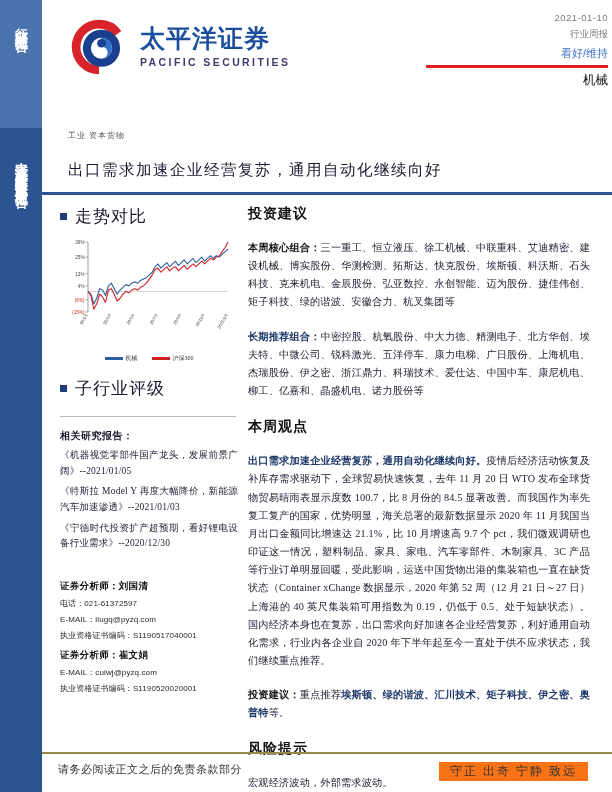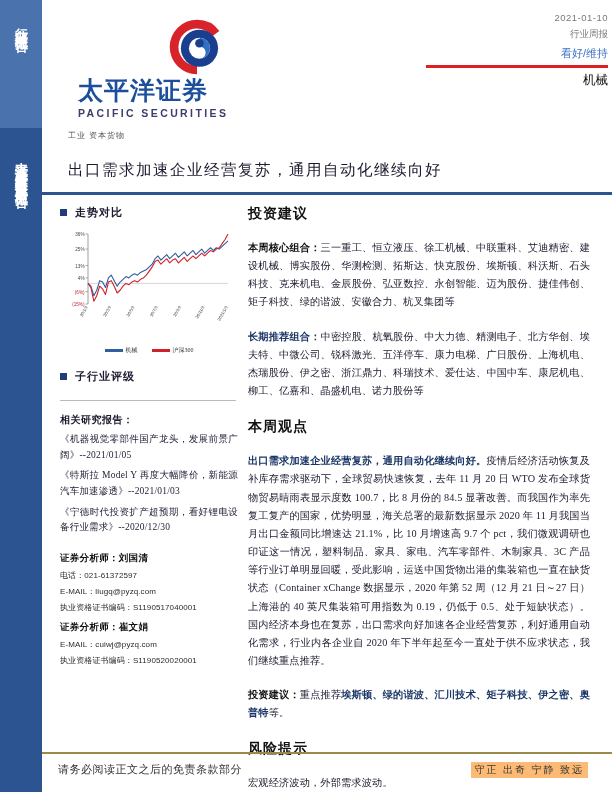--- a/index.html
+++ b/index.html
@@ -31,21 +31,21 @@
     color: #ffffff;
     font-family: "Liberation Serif", serif;
     letter-spacing: 2px;
     font-weight: bold;
   }
   .vtext-top { left: 12px; top: 18px; font-size: 13px; }
   .vtext-bottom { left: 12px; top: 152px; font-size: 13px; }
 
   
   .header { position: absolute; left: 42px; top: 0; width: 570px; height: 112px; }
-  .logo-wrap { position: absolute; left: 26px; top: 16px; display: flex; align-items: flex-end; flex-direction: column; }
+  .logo-wrap { position: absolute; left: 26px; top: 16px; display: flex; align-items: center; }
   .logo-mark { width: 62px; height: 62px; flex: none; }
   .logo-text { margin-left: 10px; }
   .logo-cn {
     font-size: 25px; font-weight: bold; color: #1b4f9c;
     font-family: "DejaVu Sans", sans-serif; letter-spacing: 1px; line-height: 1.05;
   }
   .logo-en {
     font-size: 10.5px; color: #3c3c6e; letter-spacing: 2.4px;
     font-family: "Liberation Sans", sans-serif; font-weight: bold; margin-top: 3px;
   }
@@ -69,37 +69,37 @@
   }
   .title-rule {
     position: absolute; left: 42px; top: 192px; width: 570px; height: 3px;
     background: #2c5490;
   }
 
   
   .left-col { position: absolute; left: 60px; top: 205px; width: 178px; }
   .sec-head { display: flex; align-items: center; margin-bottom: 6px; }
   .sq { width: 7px; height: 7px; background: #1f3d7a; margin-right: 8px; flex: none; }
-  .sec-head-text { font-size: 11px; font-weight: bold; color: #1a1a2e; letter-spacing: 1px; }
+  .sec-head-text { font-size: 17px; font-weight: normal; color: #1a1a2e; letter-spacing: 1px; }
 
   .chart-box { width: 170px; height: 118px; position: relative; margin-left: 2px; }
   .legend { display: flex; justify-content: center; gap: 14px; margin-top: 2px; font-size: 6px; color: #333; }
   .legend-item { display: flex; align-items: center; gap: 3px; }
   .legend-swatch { width: 18px; height: 2.5px; display: inline-block; }
 
   .subrating { margin-top: 14px; }
   .thin-rule { width: 176px; height: 1px; background: #bbb; margin-top: 16px; }
 
   .rel-head { font-size: 10px; font-weight: bold; color: #1a1a2e; margin-top: 12px; letter-spacing: .5px; }
   .rel-item {
     font-size: 9.5px; color: #23233a; line-height: 1.65; margin-top: 5px;
     text-align: justify; letter-spacing: .2px;
   }
 
-  .analyst-block { margin-top: 16px; }
+  .analyst-block { margin-top: 28px; }
   .analyst-name { font-size: 9.5px; font-weight: bold; color: #111; margin-top: 8px; letter-spacing: .3px; }
   .analyst-line {
     font-size: 8px; color: #2a2a2a; margin-top: 5px;
     font-family: "Liberation Sans", sans-serif; letter-spacing: .1px;
   }
 
   
   .right-col { position: absolute; left: 248px; top: 205px; width: 342px; }
   .h1 {
     font-size: 14px; font-weight: bold; color: #111; letter-spacing: 1px;
@@ -113,22 +113,22 @@
   .lead { font-weight: bold; color: #1a3566; }
   .lead-dark { font-weight: bold; color: #111; }
   .em-blue { font-weight: bold; color: #1a3566; }
 
   
   .footer-rule { position: absolute; left: 42px; top: 752px; width: 570px; height: 1.5px; background: #9a8a4a; }
   .footer-left {
     position: absolute; left: 58px; top: 762px; font-size: 11px; color: #333; letter-spacing: .5px; font-family: Liberation Serif, serif;
   }
   .footer-right {
-    position: absolute; right: 24px; top: 762px; font-size: 10px; color: #333;
-    letter-spacing: 2px; background: #fdba74; padding: 1px 4px;
+    position: absolute; right: 24px; top: 762px; font-size: 12px; color: #333;
+    letter-spacing: 2px; background: #f97316; padding: 1px 11px;
   }
 </style>
 </head>
 <body>
 
 <div class="page">
 
   <div class="sidebar">
     <div class="sidebar-top"></div>
     <div class="sidebar-bottom"></div>

